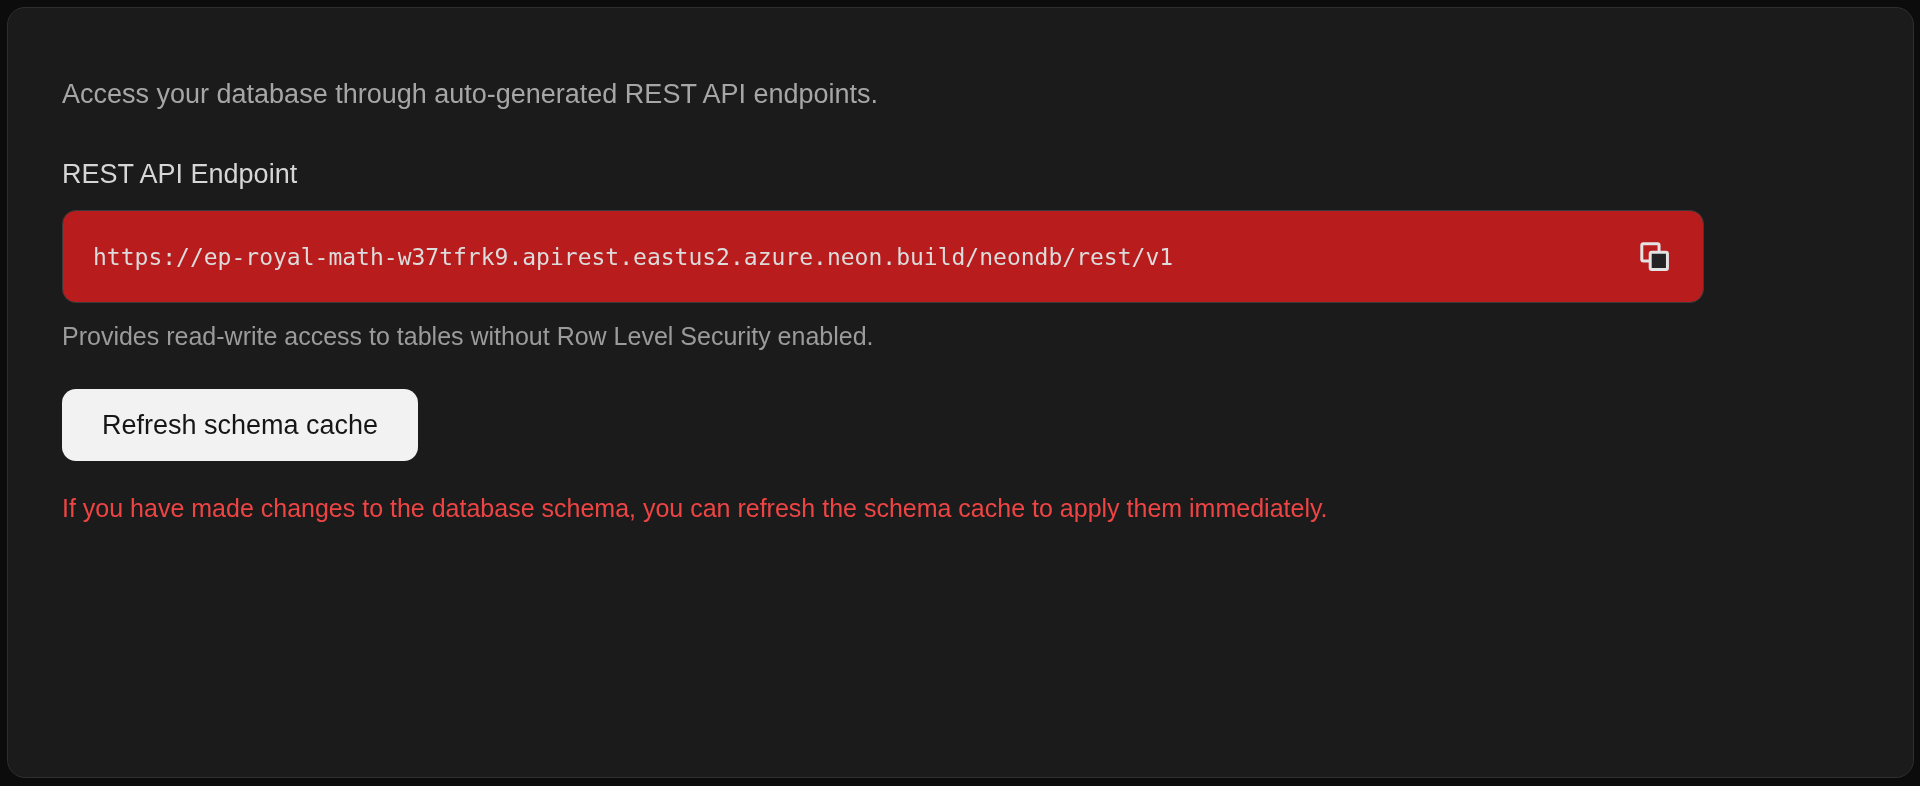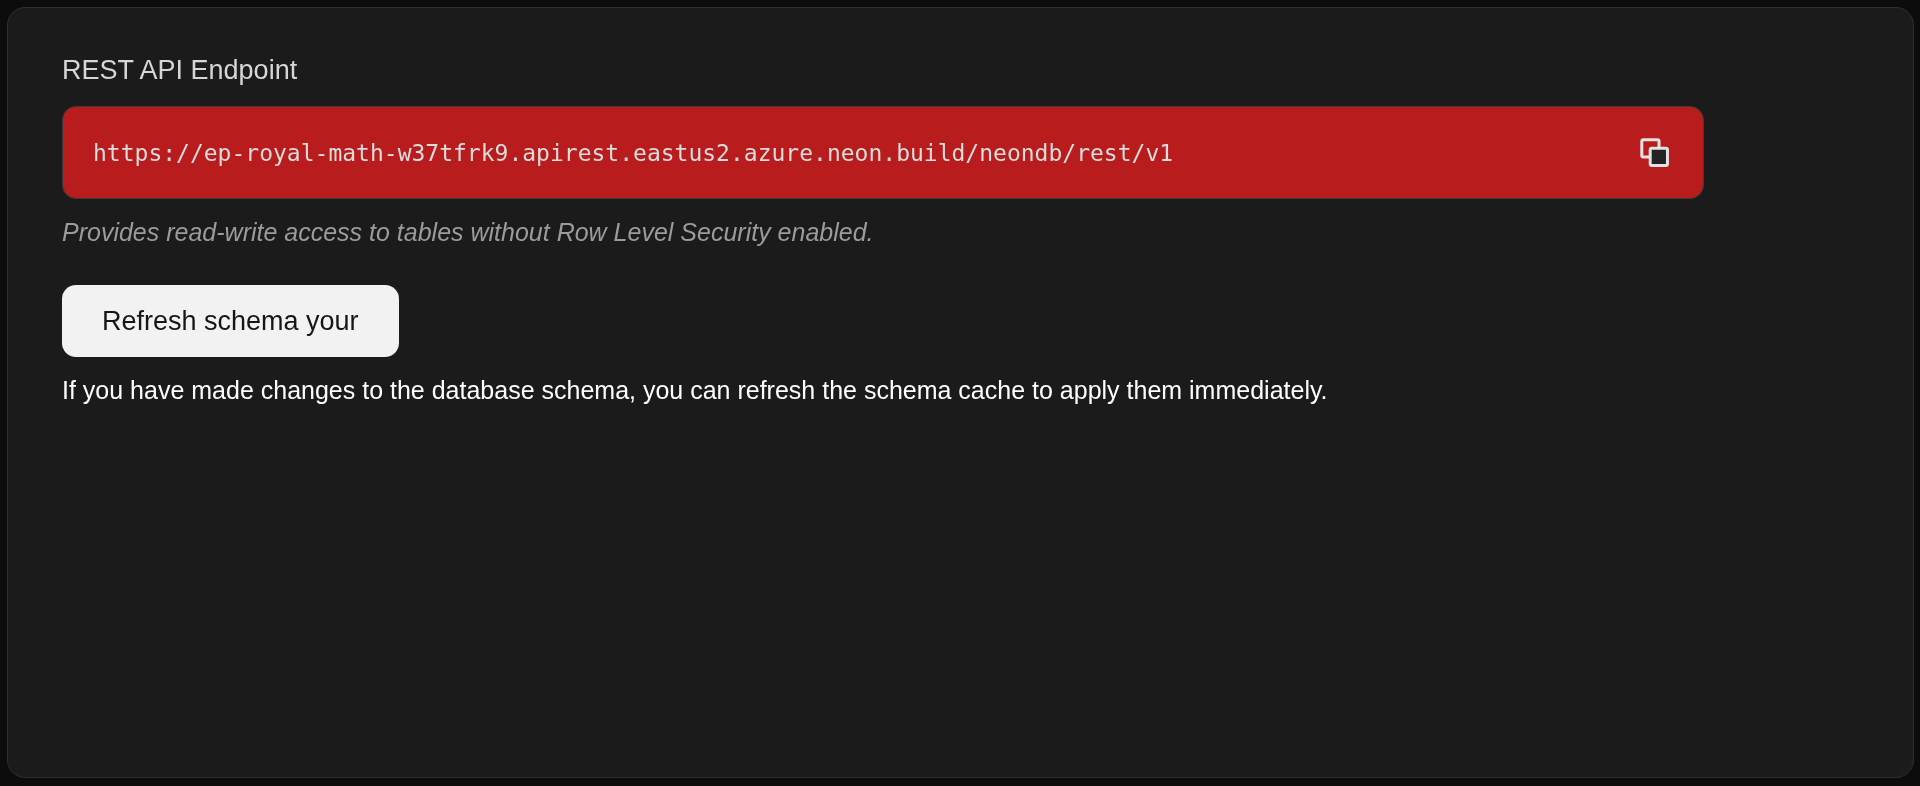--- a/index.html
+++ b/index.html
@@ -67,21 +67,20 @@
     justify-content: center;
     cursor: pointer;
     border-radius: 8px;
     flex: 0 0 auto;
   }
   .field-helper {
     margin-top: 16px;
     font-size: 25px;
     line-height: 34px;
     color: #9b9b9b;
-    font-style: italic;
   }
   .rls-note {
     margin-top: 50px;
     font-size: 28px;
     line-height: 40px;
     color: #e6e6e6;
   }
   .rls-note a {
     color: #4496f5;
     text-decoration: none;
@@ -96,49 +95,50 @@
     color: #161616;
     border: none;
     border-radius: 14px;
     font-family: "Liberation Sans", "DejaVu Sans", sans-serif;
     font-size: 27px;
     font-weight: 500;
     cursor: pointer;
     align-self: flex-start;
   }
   .refresh-helper {
-    margin-top: 16px;
+    margin-top: 30px;
     font-size: 25px;
     line-height: 34px;
-    color: #ffffff;
+    color: #ef4444;
     text-align: right;
   }
   .col { display: flex; flex-direction: column; align-items: flex-start; }
 </style>
 </head>
 <body>
 
 <div class="panel col">
 
 
+  <p class="subtitle">Access your database through auto-generated REST API endpoints.</p>
 
   <div class="field-label">REST API Endpoint</div>
 
   <div class="endpoint-field">
     <span class="endpoint-url">https://ep-royal-math-w37tfrk9.apirest.eastus2.azure.neon.build/neondb/rest/v1</span>
     <button class="copy-button">
       <span style="display:flex;">
         <svg width="36" height="36" viewBox="0 0 24 24" fill="none" stroke="#e3e3e3" stroke-width="2" stroke-linejoin="round">
           <rect x="3.2" y="3.2" width="11.5" height="11.5" rx="1"></rect>
           <rect x="8.8" y="8.8" width="11.5" height="11.5" rx="1" fill="#232323"></rect>
         </svg>
       </span>
     </button>
   </div>
 
   <p class="field-helper">Provides read-write access to tables without Row Level Security enabled.</p>
 
 
-  <button class="refresh-button">Refresh schema your</button>
+  <button class="refresh-button">Refresh schema cache</button>
 
   <p class="refresh-helper">If you have made changes to the database schema, you can refresh the schema cache to apply them immediately.</p>
 
 </div>
 
 </body></html>

